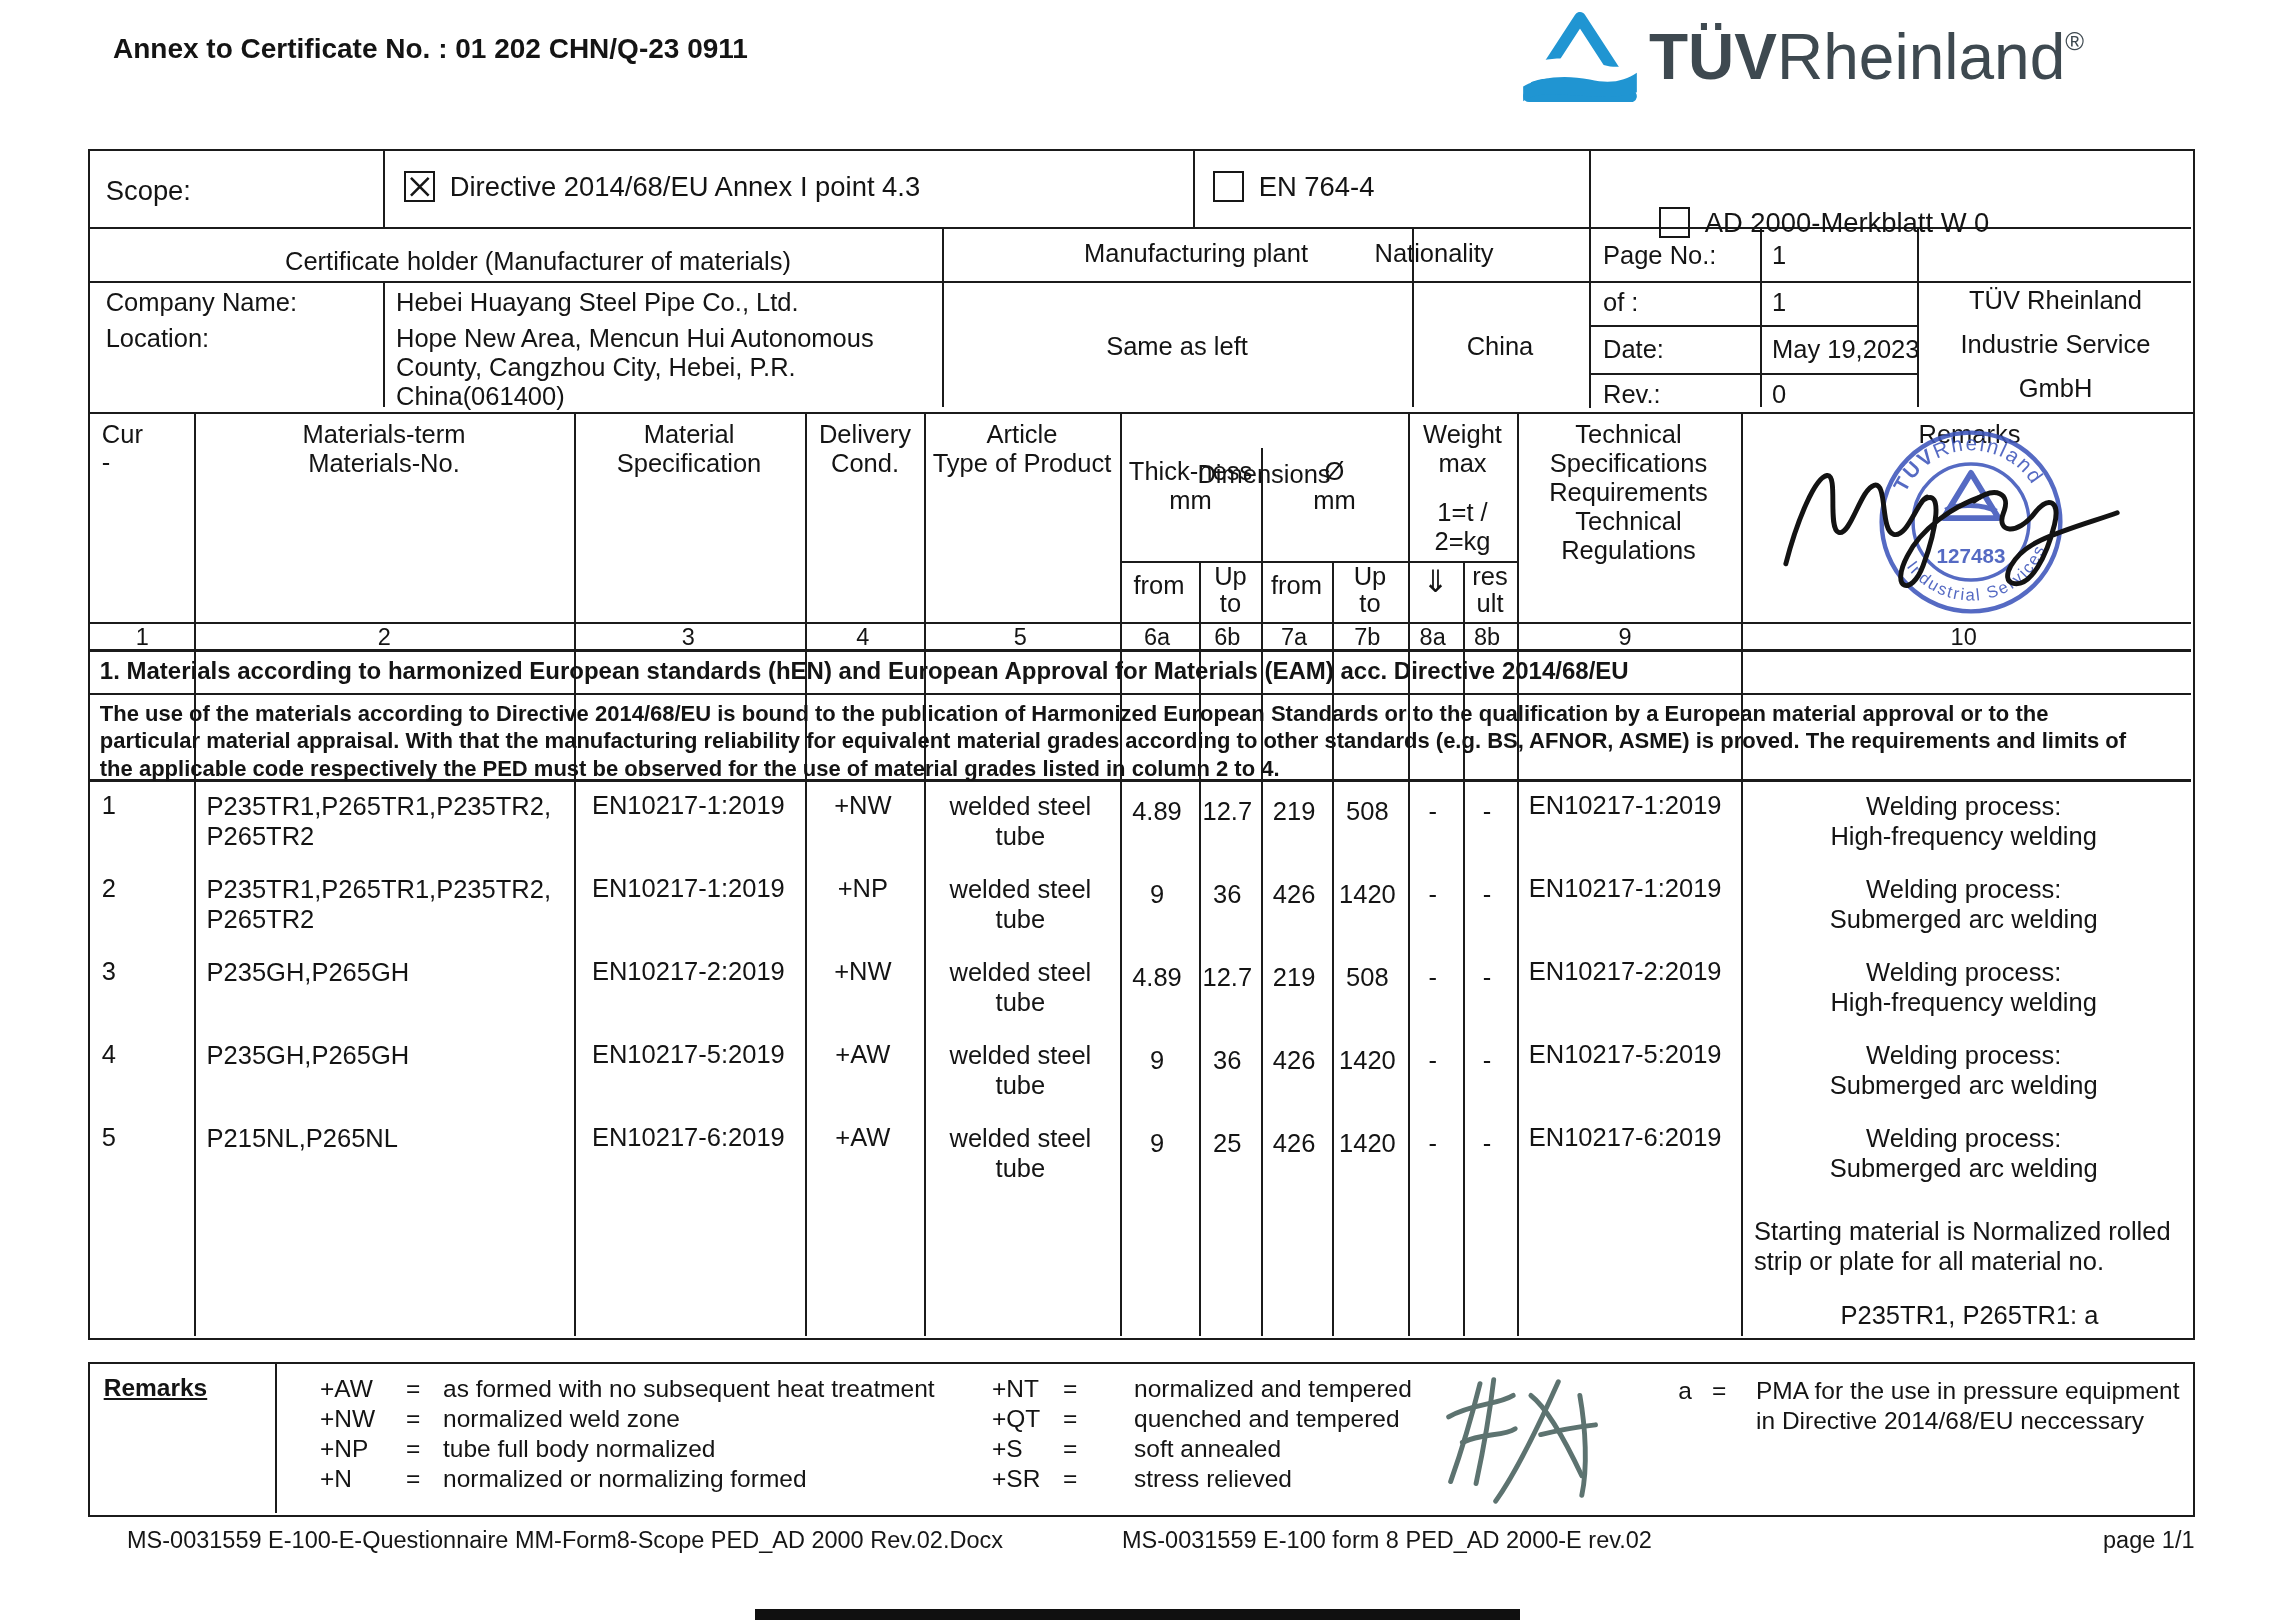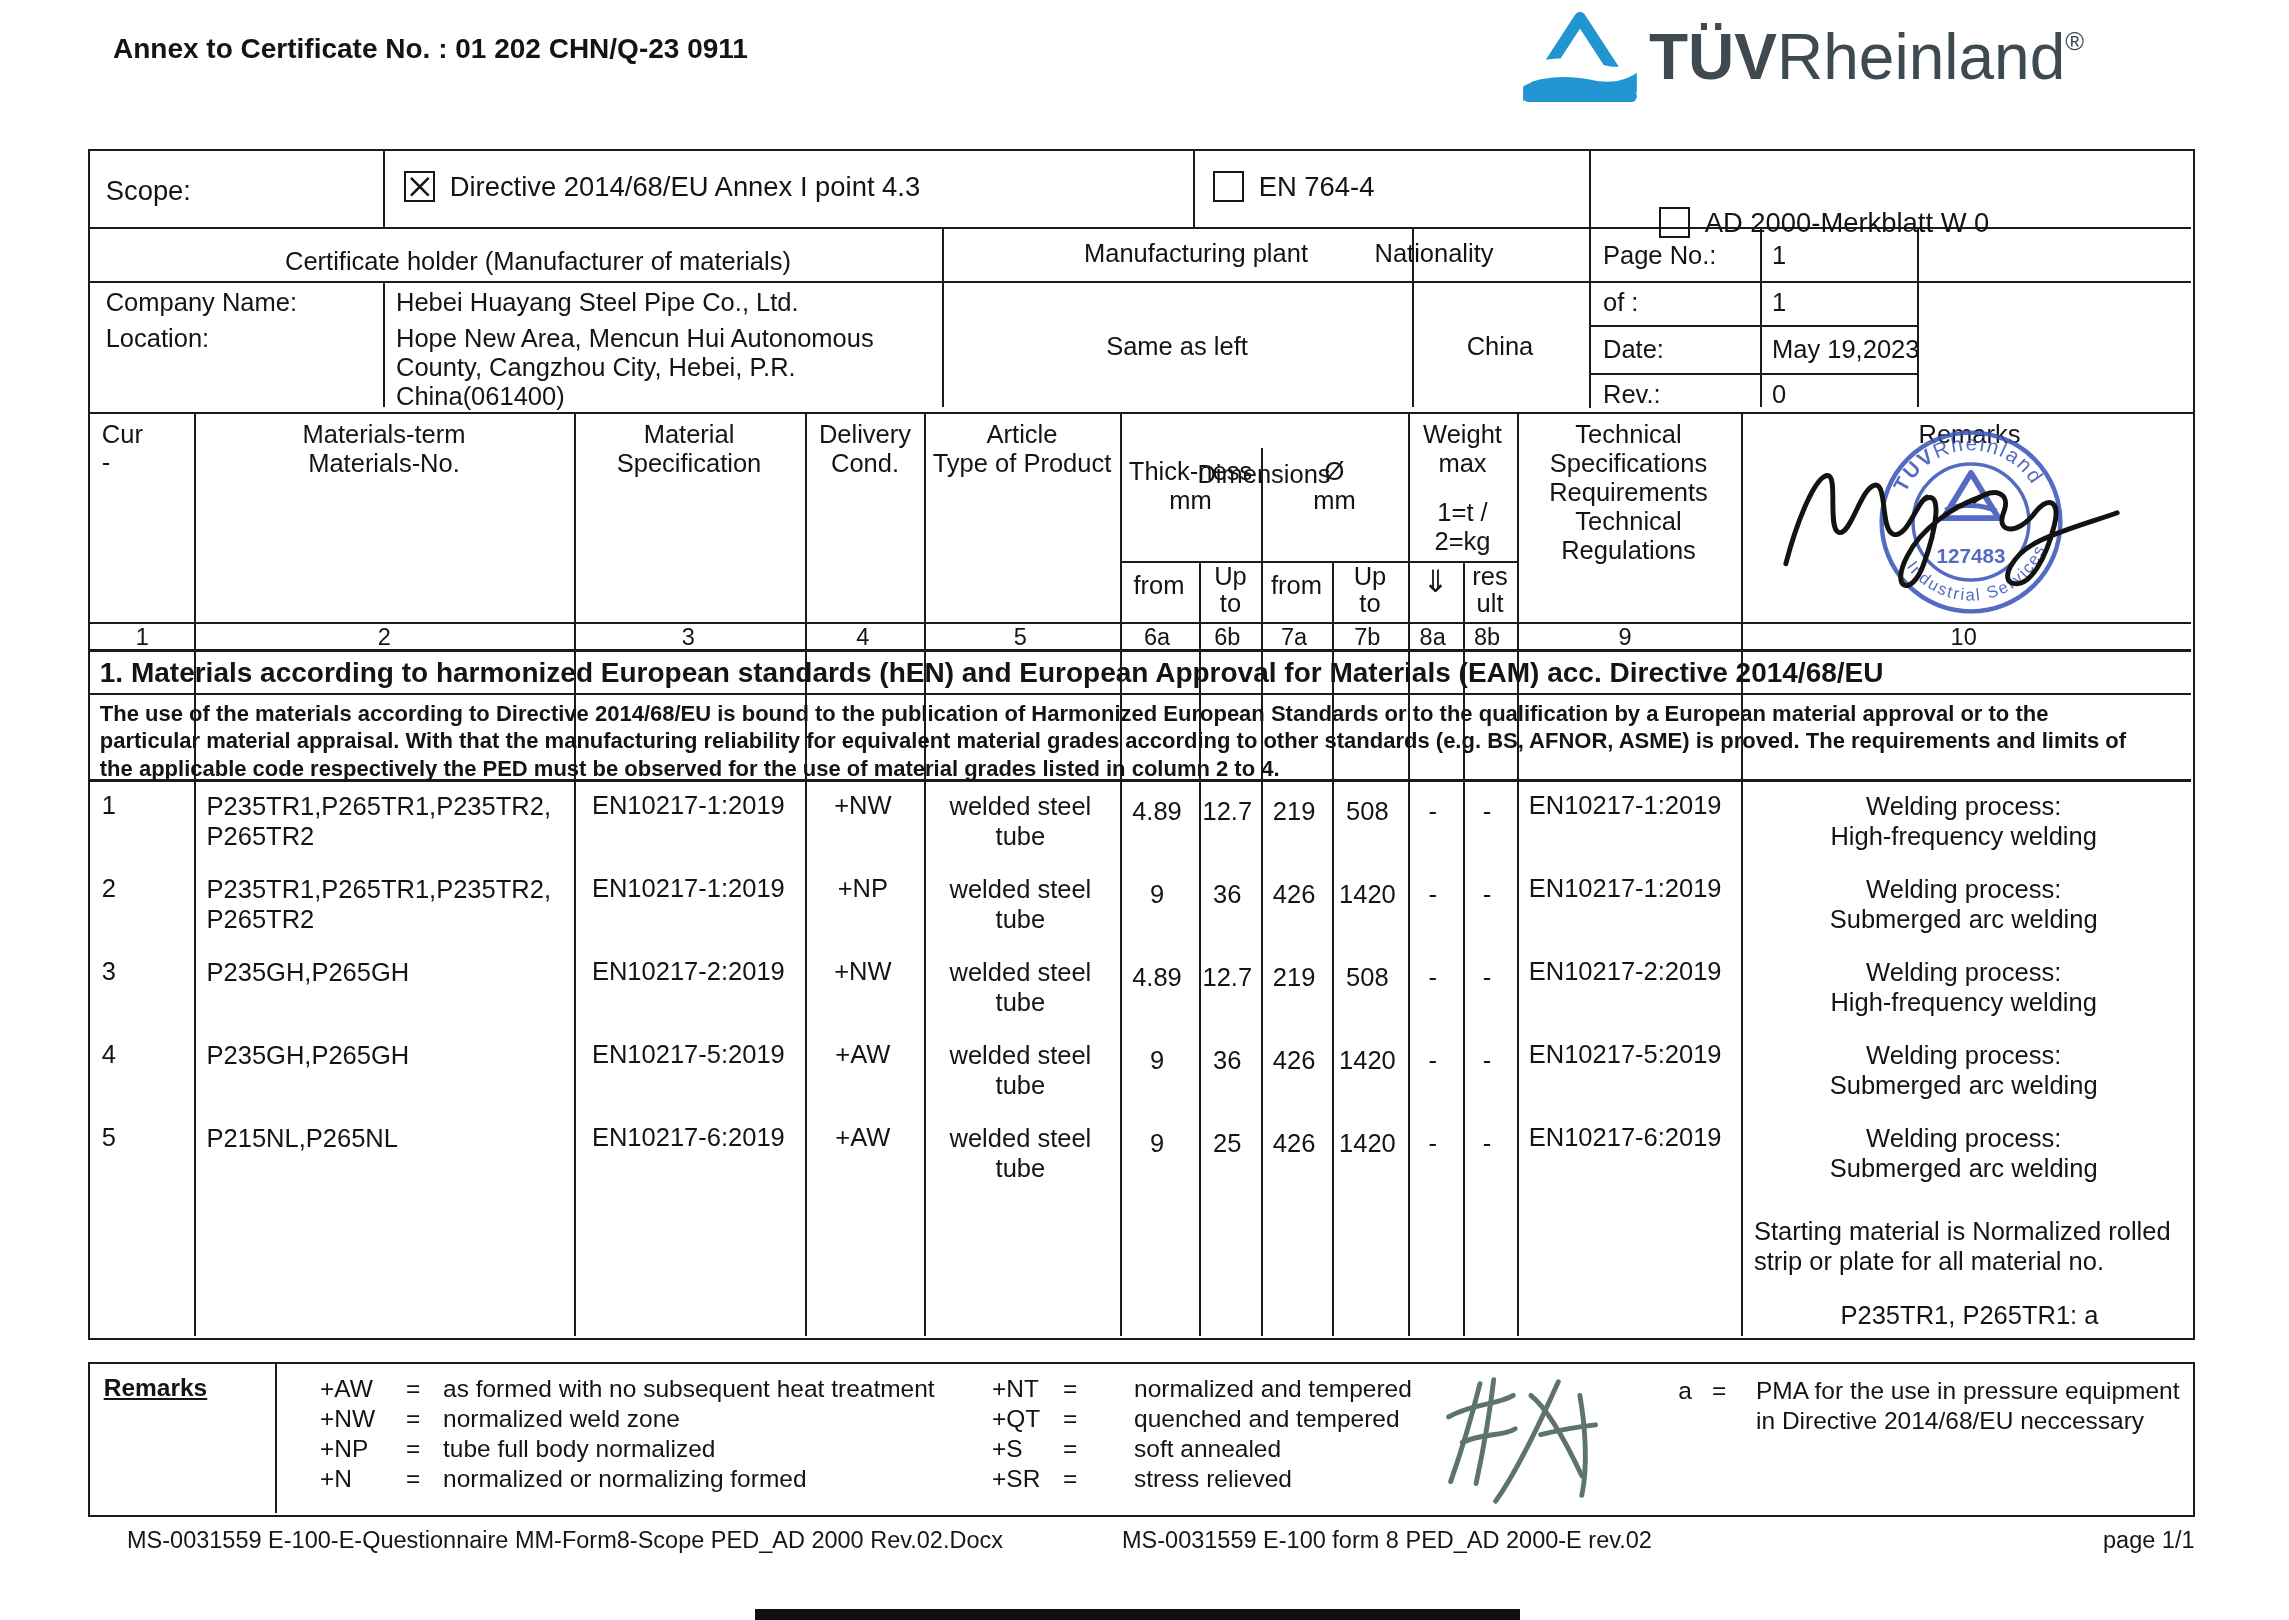--- a/index.html
+++ b/index.html
@@ -107,20 +107,23 @@
 China(061400)</div>
     <div class="abs c fs26" style="left:852px;top:181px;width:470px;">Same as left</div>
     <div class="abs c fs26" style="left:1322px;top:181px;width:176px;">China</div>
 
     <div class="abs fs26" style="left:1513px;top:137px;">of :</div>
     <div class="abs fs26" style="left:1682px;top:137px;">1</div>
     <div class="abs fs26" style="left:1513px;top:184px;">Date:</div>
     <div class="abs fs26" style="left:1682px;top:184px;">May 19,2023</div>
     <div class="abs fs26" style="left:1513px;top:229px;">Rev.:</div>
     <div class="abs fs26" style="left:1682px;top:229px;">0</div>
+    <div class="abs c fs26 pre" style="left:1827px;top:127px;width:277px;line-height:44px;">TÜV Rheinland
+Industrie Service
+GmbH</div>
   </div>
 
   <div class="box" style="left:88px;top:412px;width:2107px;height:928px;">
 
     <div class="vl" style="left:104px;top:0;height:922px;"></div>
     <div class="vl" style="left:484px;top:0;height:922px;"></div>
     <div class="vl" style="left:715px;top:0;height:922px;"></div>
     <div class="vl" style="left:834px;top:0;height:922px;"></div>
     <div class="vl" style="left:1030px;top:0;height:922px;"></div>
     <div class="vl" style="left:1318px;top:0;height:922px;"></div>
@@ -210,21 +213,21 @@
       <div class="mc w6a">6a</div>
       <div class="mc w6b">6b</div>
       <div class="mc w7a">7a</div>
       <div class="mc w7b">7b</div>
       <div class="mc w8a">8a</div>
       <div class="mc w8b">8b</div>
       <div class="mc w9">9</div>
       <div class="mc w10">10</div>
     </div>
 
-    <div class="abs b" style="left:9.8px;top:243px;font-size:28px;">1. Materials according to harmonized European standards (hEN) and European Approval for Materials (EAM) acc. Directive 2014/68/EU</div>
+    <div class="abs b" style="left:9.8px;top:243px;font-size:24px;">1. Materials according to harmonized European standards (hEN) and European Approval for Materials (EAM) acc. Directive 2014/68/EU</div>
     <div class="abs b pre" style="left:9.8px;top:286px;width:2084px;font-size:22px;line-height:27.4px;">The use of the materials according to Directive 2014/68/EU is bound to the publication of Harmonized European Standards or to the qualification by a European material approval or to the
 particular material appraisal. With that the manufacturing reliability for equivalent material grades according to other standards (e.g. BS, AFNOR, ASME) is proved. The requirements and limits of
 the applicable code respectively the PED must be observed for the use of material grades listed in column 2 to 4.</div>
 
     <div class="abs" style="left:0;top:369px;width:2101px;">
       <div class="mrow" style="height:83px;">
         <div class="mc w1">1</div>
         <div class="mc w2 pre">P235TR1,P265TR1,P235TR2,
 P265TR2</div>
         <div class="mc w3">EN10217-1:2019</div>

